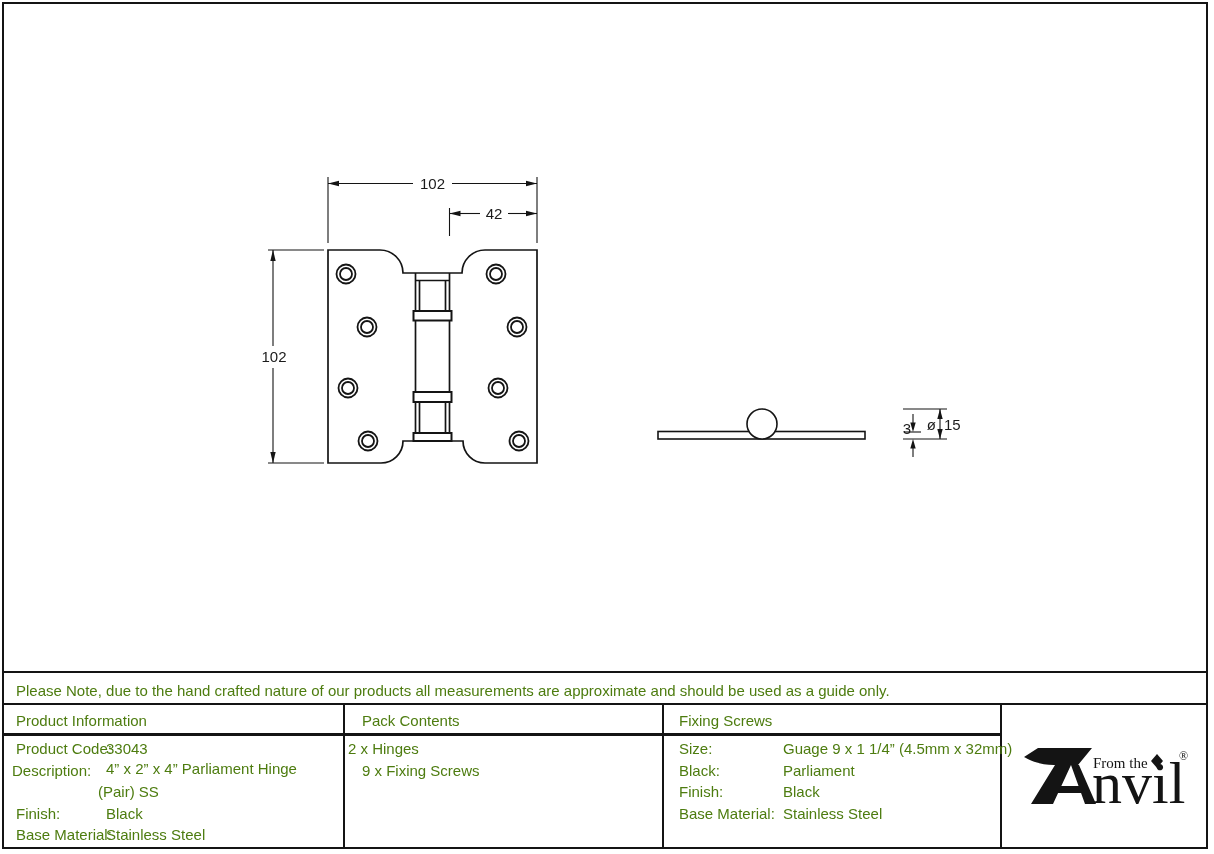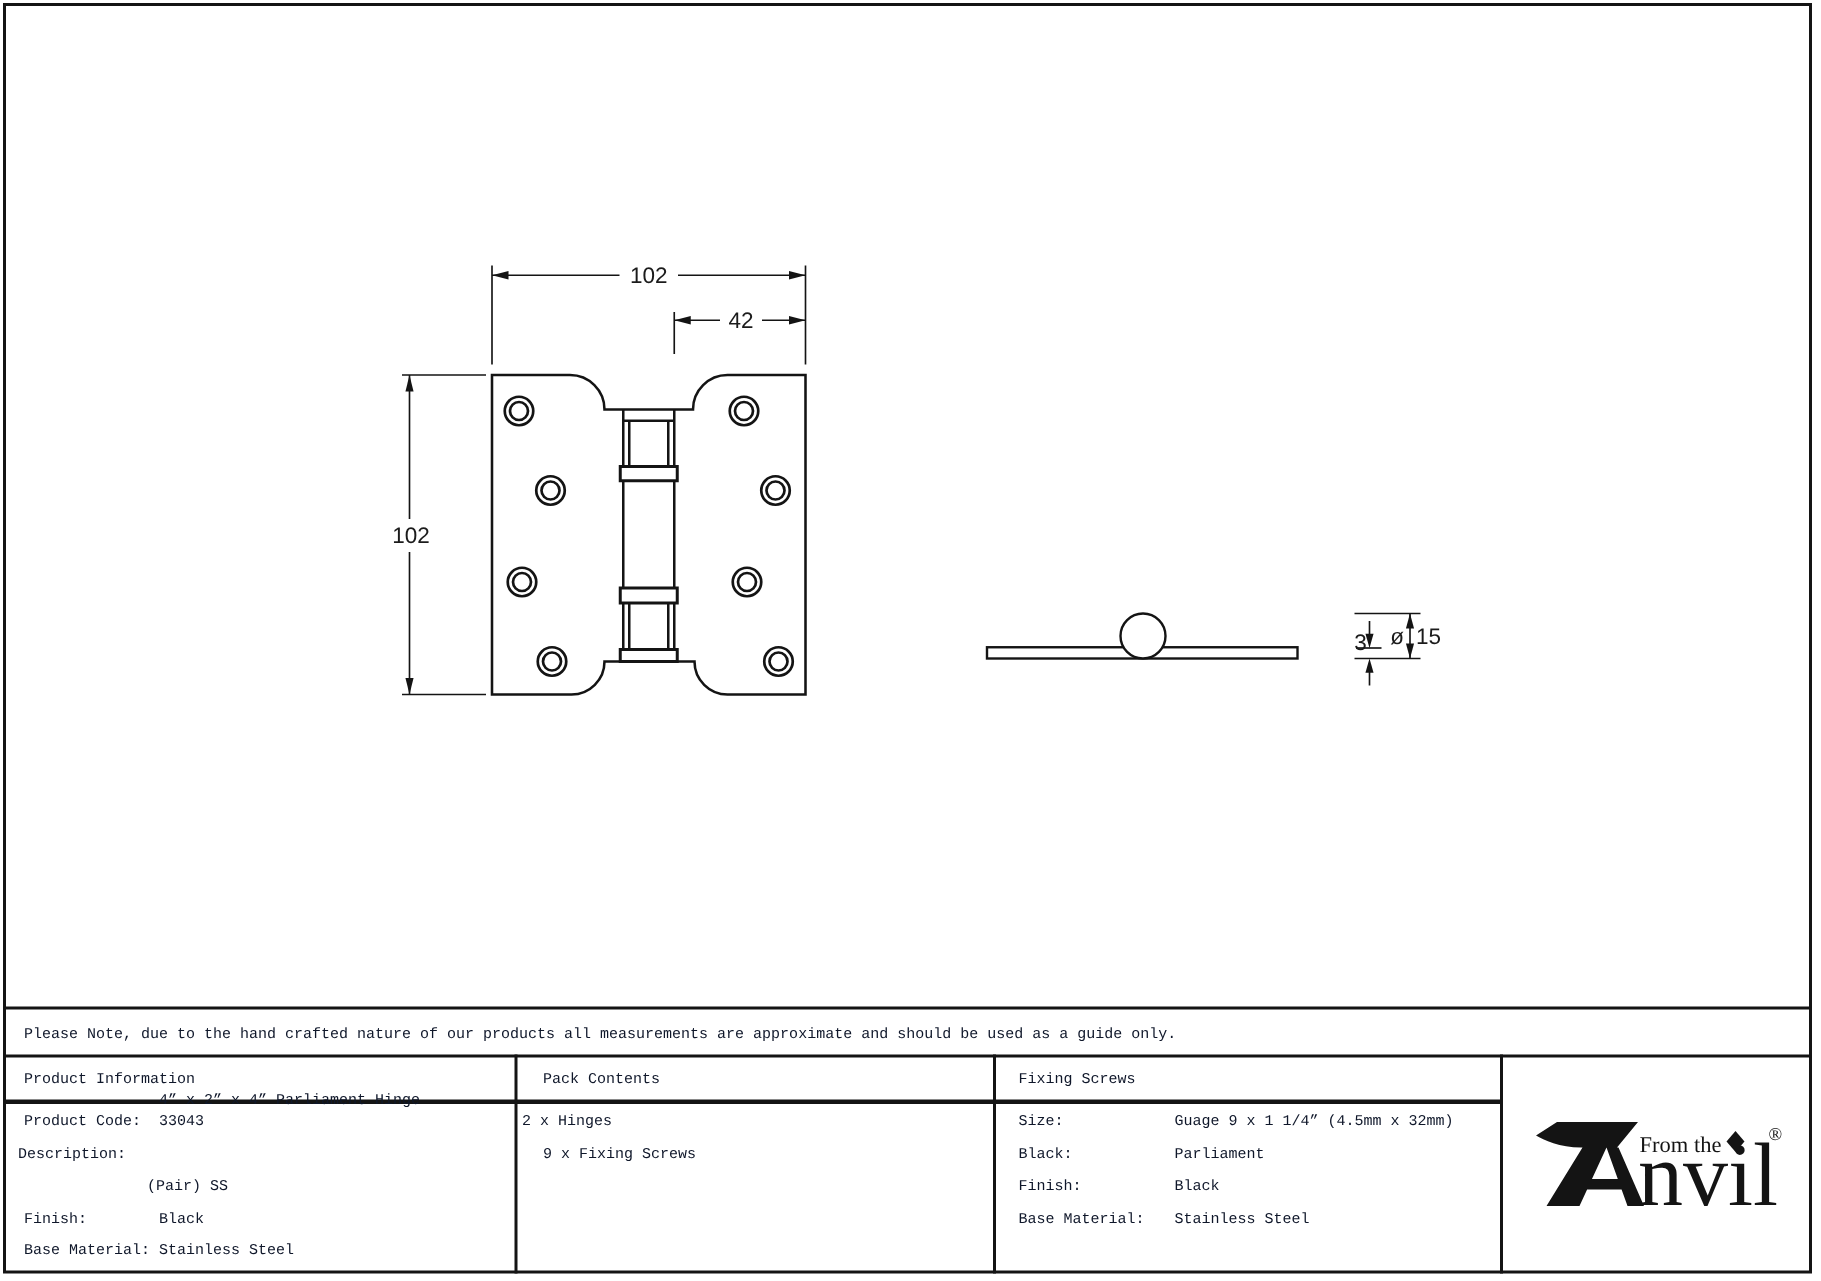--- a/index.html
+++ b/index.html
@@ -1,21 +1,21 @@
 <!DOCTYPE html>
 <html><head>
 <meta charset="utf-8">
 <style>
   html,body{margin:0;padding:0;background:#ffffff;}
   .page{position:relative;width:1214px;height:854px;background:#ffffff;overflow:hidden;
-        font-family:"Liberation Sans",sans-serif;color:#0f172a;}
+        font-family:"Liberation Sans",sans-serif;color:#4d7c0f;}
   .frame{position:absolute;left:2px;top:2px;width:1206px;height:847px;
          border:2px solid #141414;box-sizing:border-box;}
   .hl,.vl{position:absolute;background:#141414;}
-  .t{position:absolute;font-size:10px;line-height:17px;white-space:nowrap;font-family:Liberation Mono, monospace;}
+  .t{position:absolute;font-size:15px;line-height:17px;white-space:nowrap;}
   svg text{font-family:"Liberation Sans",sans-serif;font-size:15px;fill:#1b1b1b;}
   .logo-serif{font-family:"Liberation Serif",serif;}
 </style>
 </head>
 <body>
 
 <div class="page">
 
   <div class="frame"></div>
 
@@ -115,21 +115,21 @@
   <div class="vl" style="left:343px;top:703px;width:2px;height:146px;"></div>
   <div class="vl" style="left:662px;top:703px;width:2px;height:146px;"></div>
   <div class="vl" style="left:1000px;top:703px;width:2px;height:146px;"></div>
 
   <div class="t" style="left:16px;top:682px;">Please Note, due to the hand crafted nature of our products all measurements are approximate and should be used as a guide only.</div>
 
   <div class="t" style="left:16px;top:712px;">Product Information</div>
   <div class="t" style="left:16px;top:740px;">Product Code:</div>
   <div class="t" style="left:106px;top:740px;">33043</div>
   <div class="t" style="left:12px;top:762px;">Description:</div>
-  <div class="t" style="left:106px;top:726px;">4” x 2” x 4” Parliament Hinge</div>
+  <div class="t" style="left:106px;top:760px;">4” x 2” x 4” Parliament Hinge</div>
   <div class="t" style="left:16px;top:783px;"></div>
   <div class="t" style="left:98px;top:783px;">(Pair) SS</div>
   <div class="t" style="left:16px;top:805px;">Finish:</div>
   <div class="t" style="left:106px;top:805px;">Black</div>
   <div class="t" style="left:16px;top:826px;">Base Material:</div>
   <div class="t" style="left:106px;top:826px;">Stainless Steel</div>
 
   <div class="t" style="left:362px;top:712px;">Pack Contents</div>
   <div class="t" style="left:348px;top:740px;">2 x Hinges</div>
   <div class="t" style="left:362px;top:762px;">9 x Fixing Screws</div>

